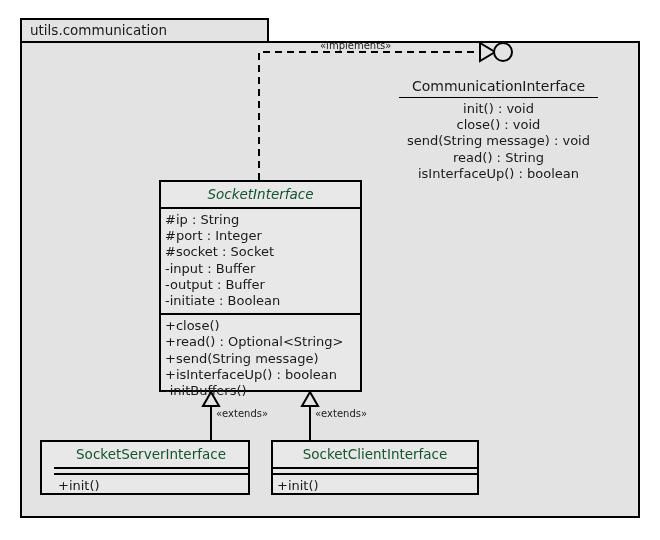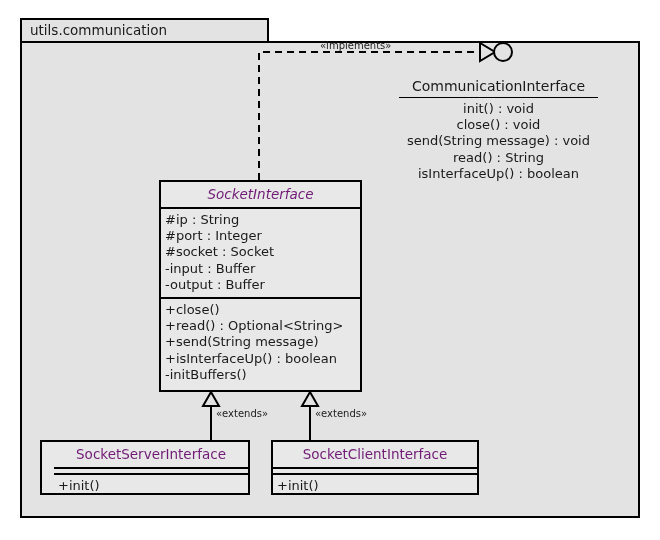--- a/index.html
+++ b/index.html
@@ -24,21 +24,21 @@
     position:absolute;left:20px;top:41px;width:620px;height:477px;
     background:#e3e3e3;border:2px solid #000;box-sizing:border-box;
   }
 
   
   .uml-class{
     position:absolute;background:#e8e8e8;border:2px solid #000;
     box-sizing:border-box;
   }
   .uml-title{
-    text-align:center;font-size:13.5px;color:#701a75;
+    text-align:center;font-size:13.5px;color:#14532d;
     padding:4px 6px 5px 6px;white-space:nowrap;
   }
   .uml-title.abstract{font-style:italic;}
   .uml-sep{height:0;border-top:2px solid #000;}
   .uml-compartment{padding:3px 4px 4px 4px;}
   .uml-compartment.empty{height:4px;padding:0;}
   .uml-member{
     font-size:13px;color:#1a1a1a;line-height:16.2px;white-space:nowrap;
     text-align:left;
   }
@@ -103,20 +103,21 @@
 
   <div class="uml-class" style="left:159px;top:180px;width:203px;height:212px;">
     <div class="uml-title abstract">SocketInterface</div>
     <div class="uml-sep"></div>
     <div class="uml-compartment">
       <div class="uml-member">#ip : String</div>
       <div class="uml-member">#port : Integer</div>
       <div class="uml-member">#socket : Socket</div>
       <div class="uml-member">-input : Buffer</div>
       <div class="uml-member">-output : Buffer</div>
+      <div class="uml-member">-initiate : Boolean</div>
     </div>
     <div class="uml-sep"></div>
     <div class="uml-compartment">
       <div class="uml-member">+close()</div>
       <div class="uml-member">+read() : Optional&lt;String&gt;</div>
       <div class="uml-member">+send(String message)</div>
       <div class="uml-member">+isInterfaceUp() : boolean</div>
       <div class="uml-member">-initBuffers()</div>
     </div>
   </div>

